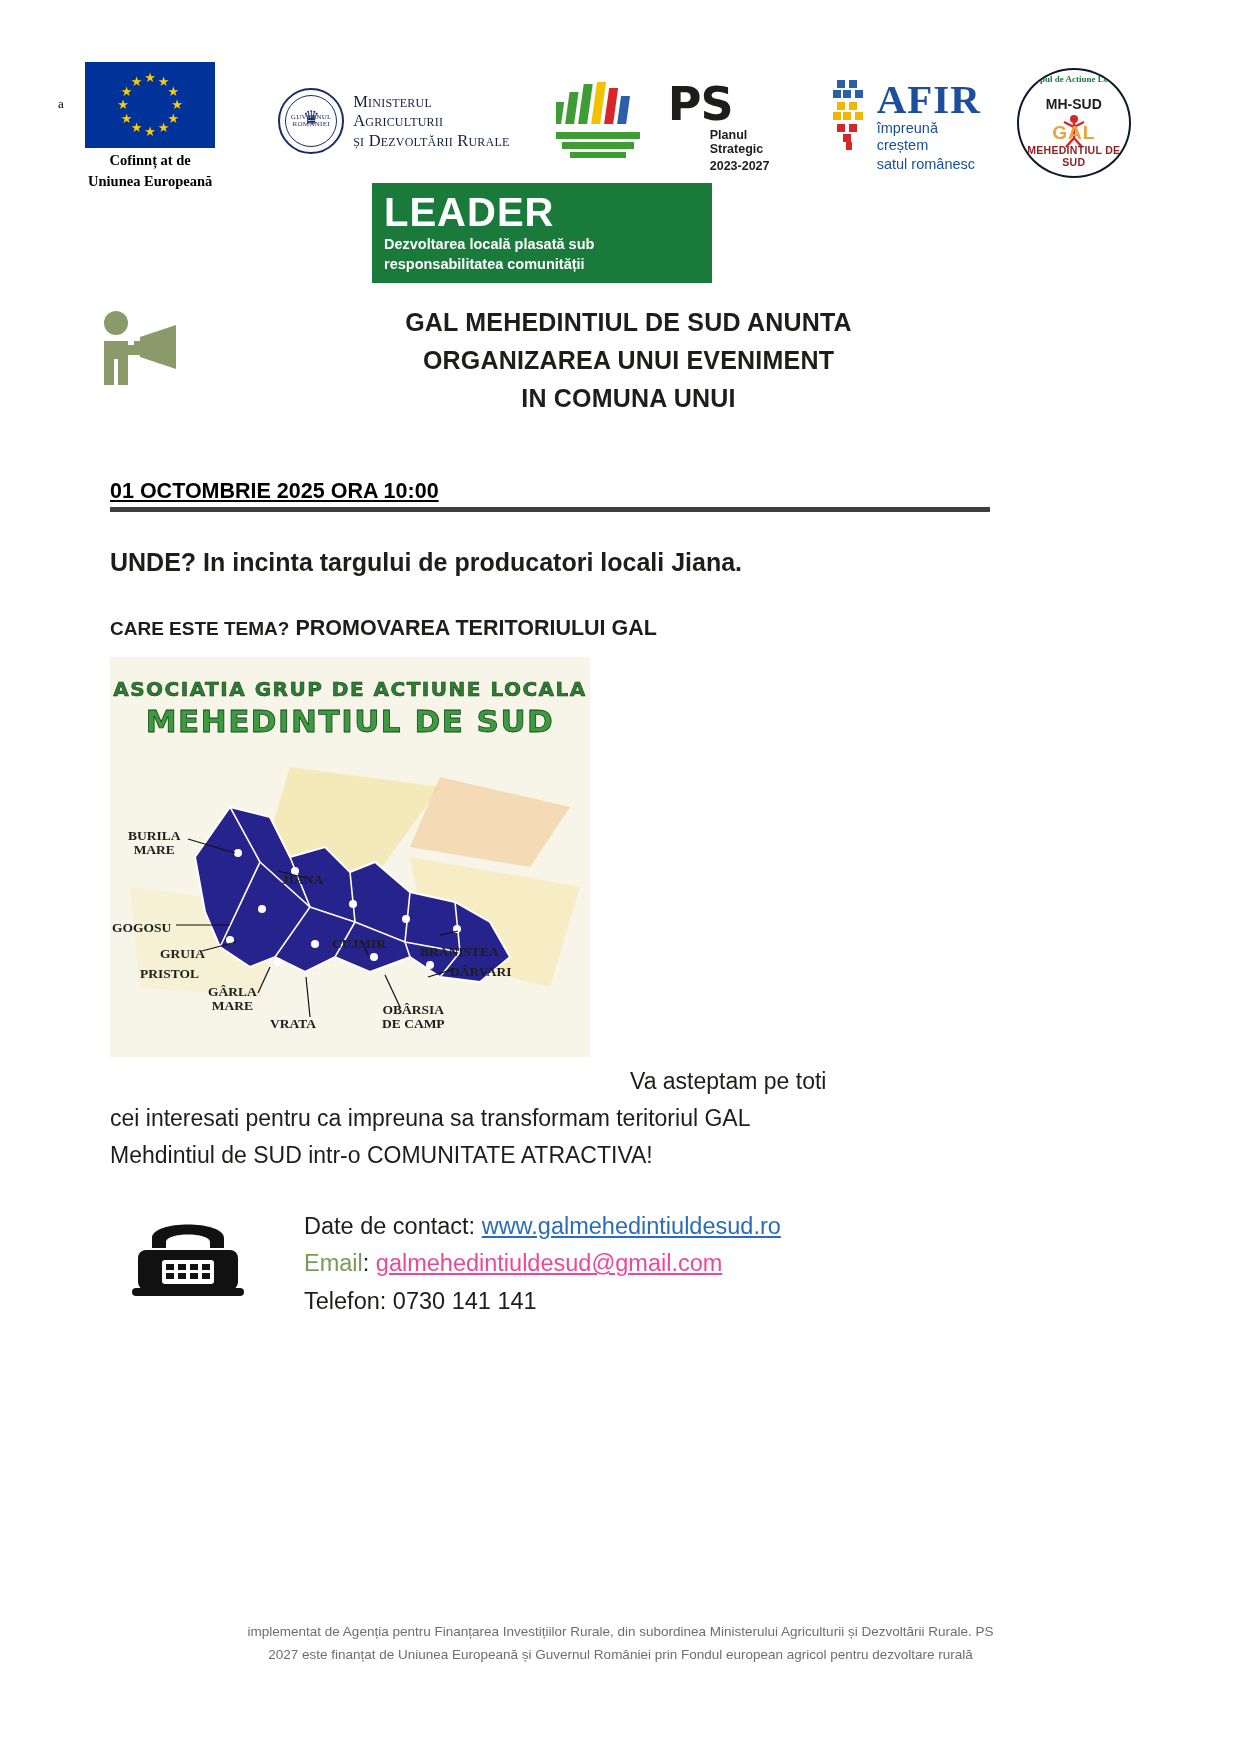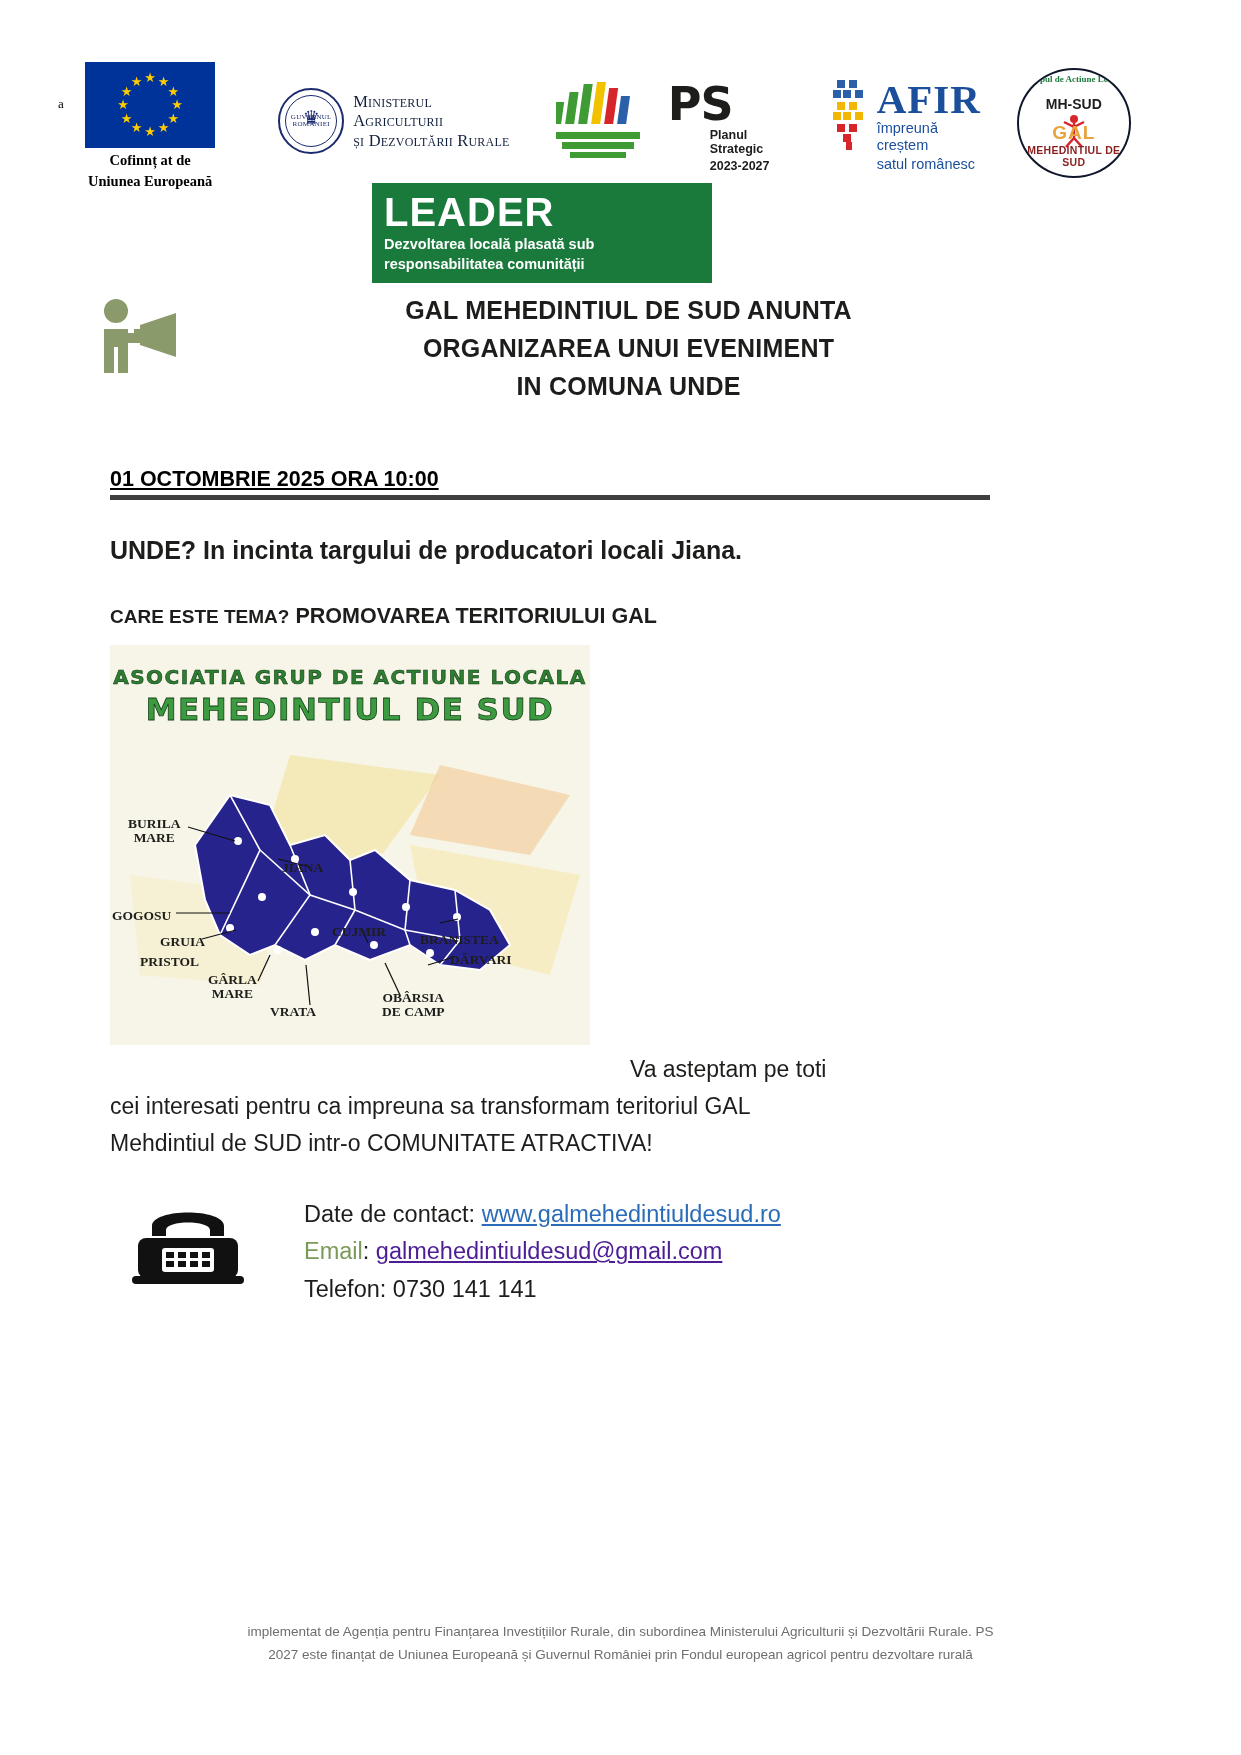--- a/index.html
+++ b/index.html
@@ -253,21 +253,21 @@
   }
   .leader-sub {
     font-size: 14.5px;
     font-weight: bold;
     line-height: 1.25;
     margin-top: 2px;
   }
 
   
   .headline-row {
-    margin-top: 8px;
+    margin-top: 20px;
     display: flex;
     align-items: flex-start;
   }
   .megaphone {
     width: 96px;
     height: 96px;
     flex: 0 0 auto;
     margin-left: -20px;
     margin-top: 4px;
   }
@@ -375,21 +375,21 @@
     flex: 0 0 auto;
   }
   .contact-text {
     margin-left: 56px;
     font-size: 23.5px;
     line-height: 1.6;
     color: #1d1d1b;
   }
   .link { color: #2b6cb8; text-decoration: underline; }
   .mail-label { color: #7a9a5a; }
-  .mail-link { color: #4c1d95; text-decoration: underline; }
+  .mail-link { color: #ec4899; text-decoration: underline; }
 
   .footer {
     position: absolute;
     left: 110px;
     right: 110px;
     bottom: 150px;
     text-align: center;
     font-size: 13.5px;
     line-height: 1.75;
     color: #6e6e6e;
@@ -513,21 +513,21 @@
     <svg class="megaphone" viewBox="0 0 96 96">
       <circle cx="26" cy="16" r="12" fill="#8a9a6b"></circle>
       <path d="M14 34 h24 v44 h-10 v-26 h-4 v26 h-10 z" fill="#8a9a6b"></path>
       <path d="M38 38 h10 v10 h-10 z" fill="#8a9a6b"></path>
       <path d="M50 30 L86 18 L86 62 L50 50 z" fill="#8a9a6b"></path>
       <rect x="44" y="34" width="8" height="14" fill="#8a9a6b"></rect>
     </svg>
     <div class="headline">
       <div>GAL MEHEDINTIUL DE SUD ANUNTA</div>
       <div>ORGANIZAREA UNUI EVENIMENT</div>
-      <div>IN  COMUNA UNDE</div>
+      <div>IN  COMUNA UNUI</div>
     </div>
   </div>
 
   
   <div class="date-line">01 OCTOMBRIE 2025 ORA 10:00</div>
   <div class="rule"></div>
 
   <div class="where">
     <span>UNDE?</span><span> In incinta targului de producatori  locali Jiana.</span>
   </div>

